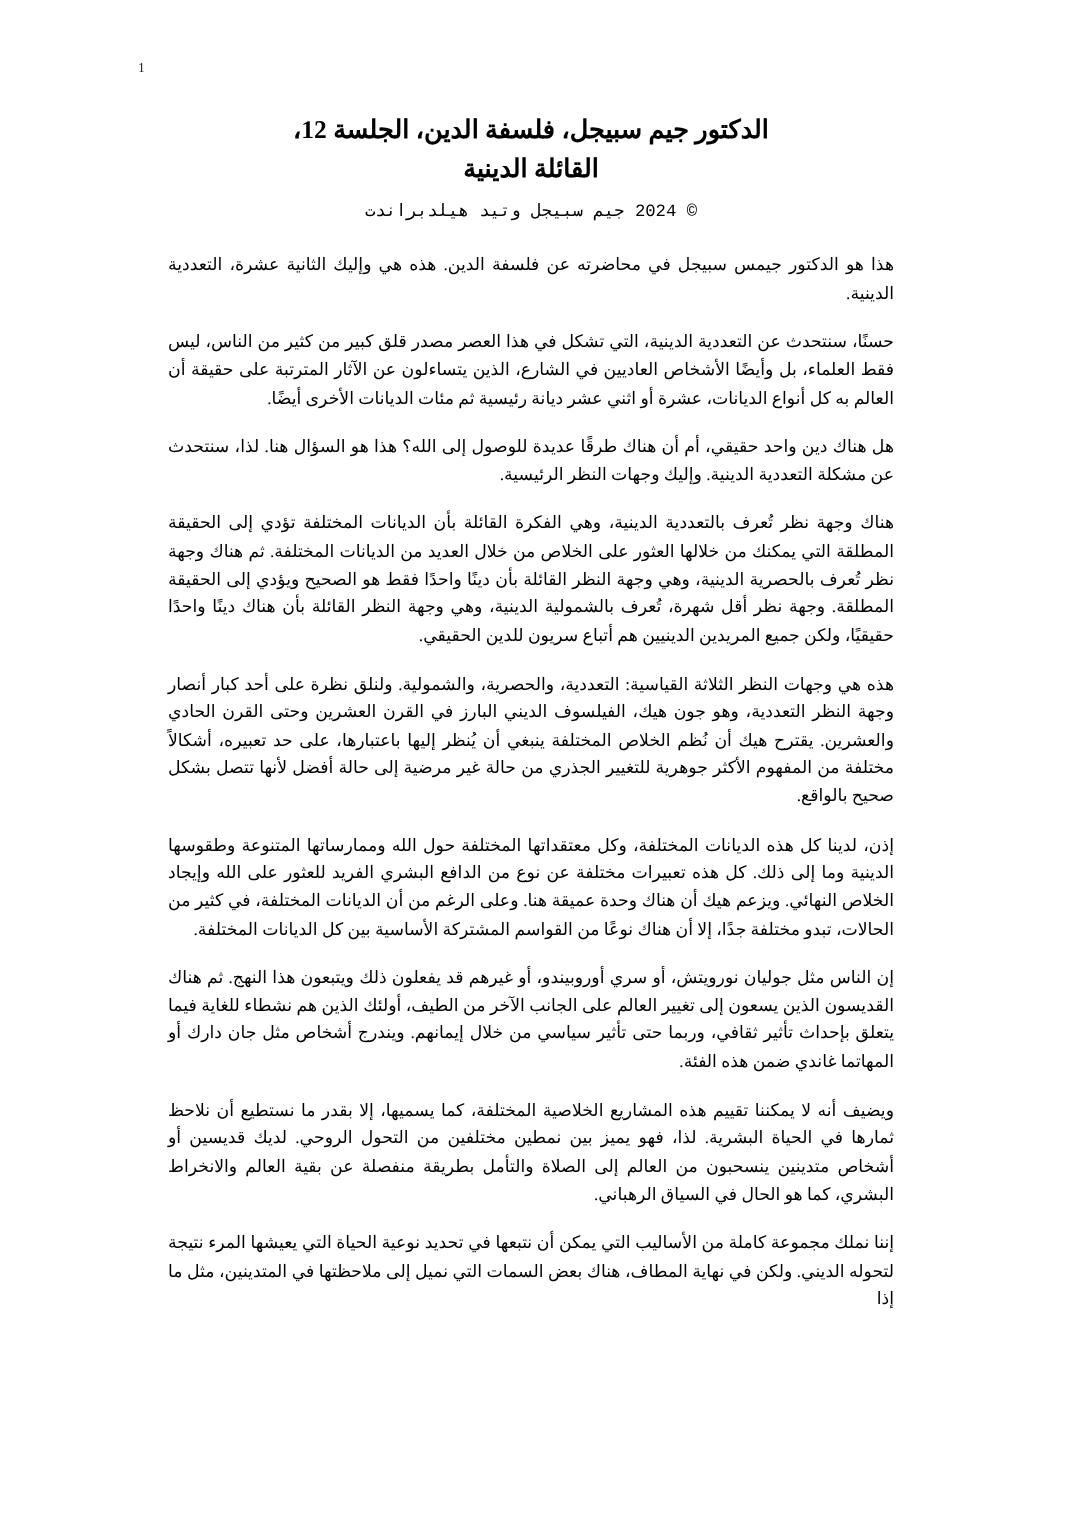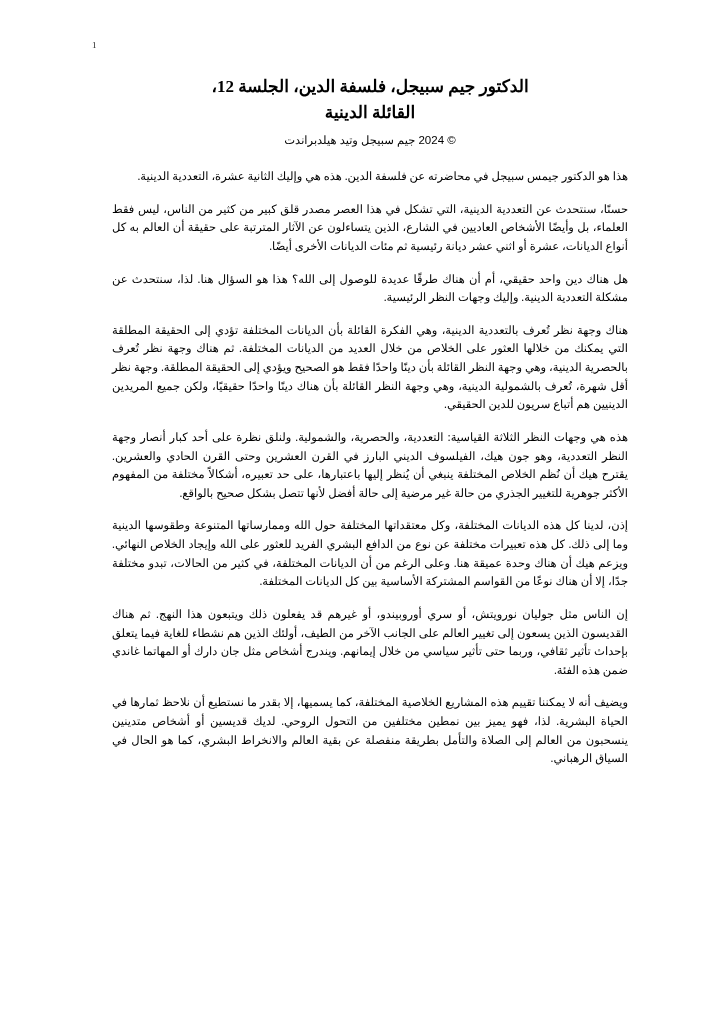--- a/index.html
+++ b/index.html
@@ -27,41 +27,41 @@
     top: 40px;
     left: 92px;
     font-size: 9px;
     color: #222;
     font-family: "Liberation Serif", serif;
     direction: ltr;
   }
   .content {
     position: absolute;
     top: 74px;
-    right: 96px;
+    right: 128px;
     left: 112px;
     direction: rtl;
     text-align: justify;
   }
   .doc-title {
     font-size: 17px;
     font-weight: bold;
     text-align: center;
     line-height: 1.5;
     margin: 0 0 2px 0;
     font-family: "Liberation Serif", serif;
   }
   .doc-title .line2 {
     display: block;
   }
   .copyright {
     text-align: center;
     font-size: 11.5px;
     margin: 8px 0 20px 0;
-    font-family: Liberation Sans, sans-serif;
+    font-family: Liberation Mono, monospace;
   }
   p.para {
     font-size: 11.5px;
     line-height: 1.62;
     margin: 0 0 14px 0;
     text-align: justify;
     text-justify: inter-word;
     font-family: "Liberation Serif", serif;
   }
   p.para:last-child {
@@ -85,15 +85,16 @@
     <div class="copyright">© 2024 جيم سبيجل وتيد هيلدبراندت</div>
 
     <p class="para">هذا هو الدكتور جيمس سبيجل في محاضرته عن فلسفة الدين. هذه هي وإليك الثانية عشرة، التعددية الدينية.</p>
     <p class="para">حسنًا، سنتحدث عن التعددية الدينية، التي تشكل في هذا العصر مصدر قلق كبير من كثير من الناس، ليس فقط العلماء، بل وأيضًا الأشخاص العاديين في الشارع، الذين يتساءلون عن الآثار المترتبة على حقيقة أن العالم به كل أنواع الديانات، عشرة أو اثني عشر ديانة رئيسية ثم مئات الديانات الأخرى أيضًا.</p>
     <p class="para">هل هناك دين واحد حقيقي، أم أن هناك طرقًا عديدة للوصول إلى الله؟ هذا هو السؤال هنا. لذا، سنتحدث عن مشكلة التعددية الدينية. وإليك وجهات النظر الرئيسية.</p>
     <p class="para">هناك وجهة نظر تُعرف بالتعددية الدينية، وهي الفكرة القائلة بأن الديانات المختلفة تؤدي إلى الحقيقة المطلقة التي يمكنك من خلالها العثور على الخلاص من خلال العديد من الديانات المختلفة. ثم هناك وجهة نظر تُعرف بالحصرية الدينية، وهي وجهة النظر القائلة بأن دينًا واحدًا فقط هو الصحيح ويؤدي إلى الحقيقة المطلقة. وجهة نظر أقل شهرة، تُعرف بالشمولية الدينية، وهي وجهة النظر القائلة بأن هناك دينًا واحدًا حقيقيًا، ولكن جميع المريدين الدينيين هم أتباع سريون للدين الحقيقي.</p>
     <p class="para">هذه هي وجهات النظر الثلاثة القياسية: التعددية، والحصرية، والشمولية. ولنلق نظرة على أحد كبار أنصار وجهة النظر التعددية، وهو جون هيك، الفيلسوف الديني البارز في القرن العشرين وحتى القرن الحادي والعشرين. يقترح هيك أن نُظم الخلاص المختلفة ينبغي أن يُنظر إليها باعتبارها، على حد تعبيره، أشكالاً مختلفة من المفهوم الأكثر جوهرية للتغيير الجذري من حالة غير مرضية إلى حالة أفضل لأنها تتصل بشكل صحيح بالواقع.</p>
     <p class="para">إذن، لدينا كل هذه الديانات المختلفة، وكل معتقداتها المختلفة حول الله وممارساتها المتنوعة وطقوسها الدينية وما إلى ذلك. كل هذه تعبيرات مختلفة عن نوع من الدافع البشري الفريد للعثور على الله وإيجاد الخلاص النهائي. ويزعم هيك أن هناك وحدة عميقة هنا. وعلى الرغم من أن الديانات المختلفة، في كثير من الحالات، تبدو مختلفة جدًا، إلا أن هناك نوعًا من القواسم المشتركة الأساسية بين كل الديانات المختلفة.</p>
     <p class="para">إن الناس مثل جوليان نورويتش، أو سري أوروبيندو، أو غيرهم قد يفعلون ذلك ويتبعون هذا النهج. ثم هناك القديسون الذين يسعون إلى تغيير العالم على الجانب الآخر من الطيف، أولئك الذين هم نشطاء للغاية فيما يتعلق بإحداث تأثير ثقافي، وربما حتى تأثير سياسي من خلال إيمانهم. ويندرج أشخاص مثل جان دارك أو المهاتما غاندي ضمن هذه الفئة.</p>
     <p class="para">ويضيف أنه لا يمكننا تقييم هذه المشاريع الخلاصية المختلفة، كما يسميها، إلا بقدر ما نستطيع أن نلاحظ ثمارها في الحياة البشرية. لذا، فهو يميز بين نمطين مختلفين من التحول الروحي. لديك قديسين أو أشخاص متدينين ينسحبون من العالم إلى الصلاة والتأمل بطريقة منفصلة عن بقية العالم والانخراط البشري، كما هو الحال في السياق الرهباني.</p>
+    <p class="para">إننا نملك مجموعة كاملة من الأساليب التي يمكن أن نتبعها في تحديد نوعية الحياة التي يعيشها المرء نتيجة لتحوله الديني. ولكن في نهاية المطاف، هناك بعض السمات التي نميل إلى ملاحظتها في المتدينين، مثل ما إذا</p>
 
   </div>
 </div>
 
 </body></html>

